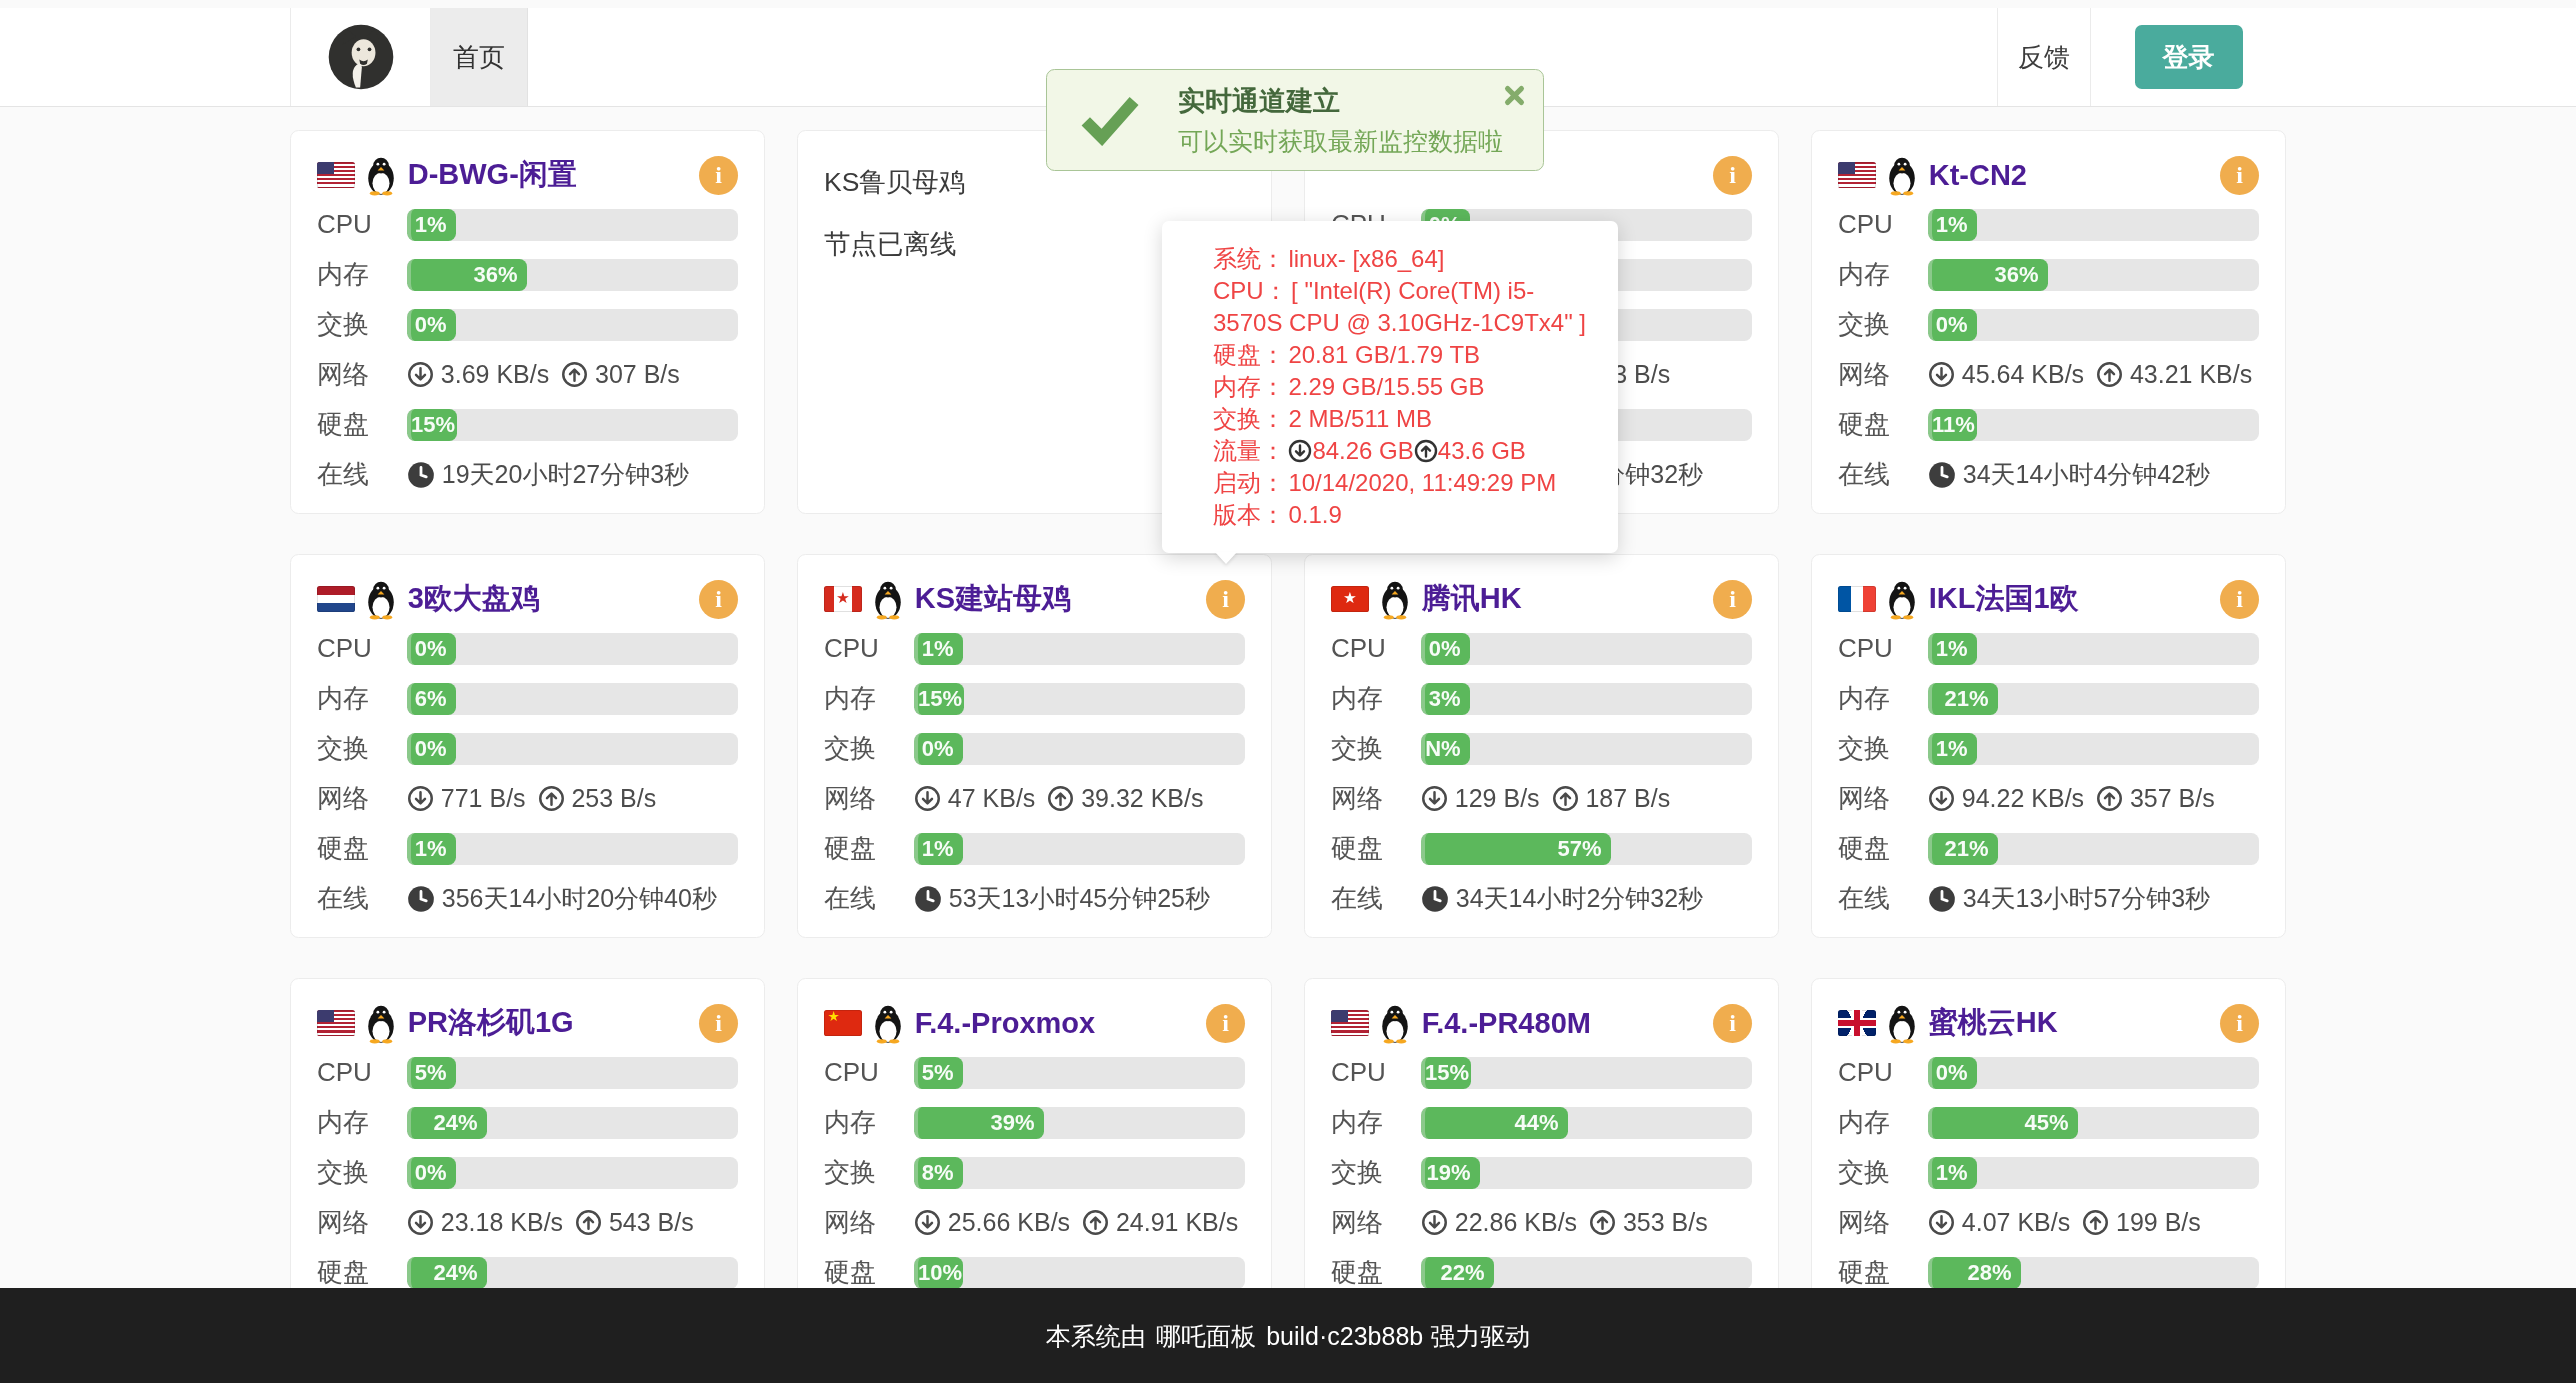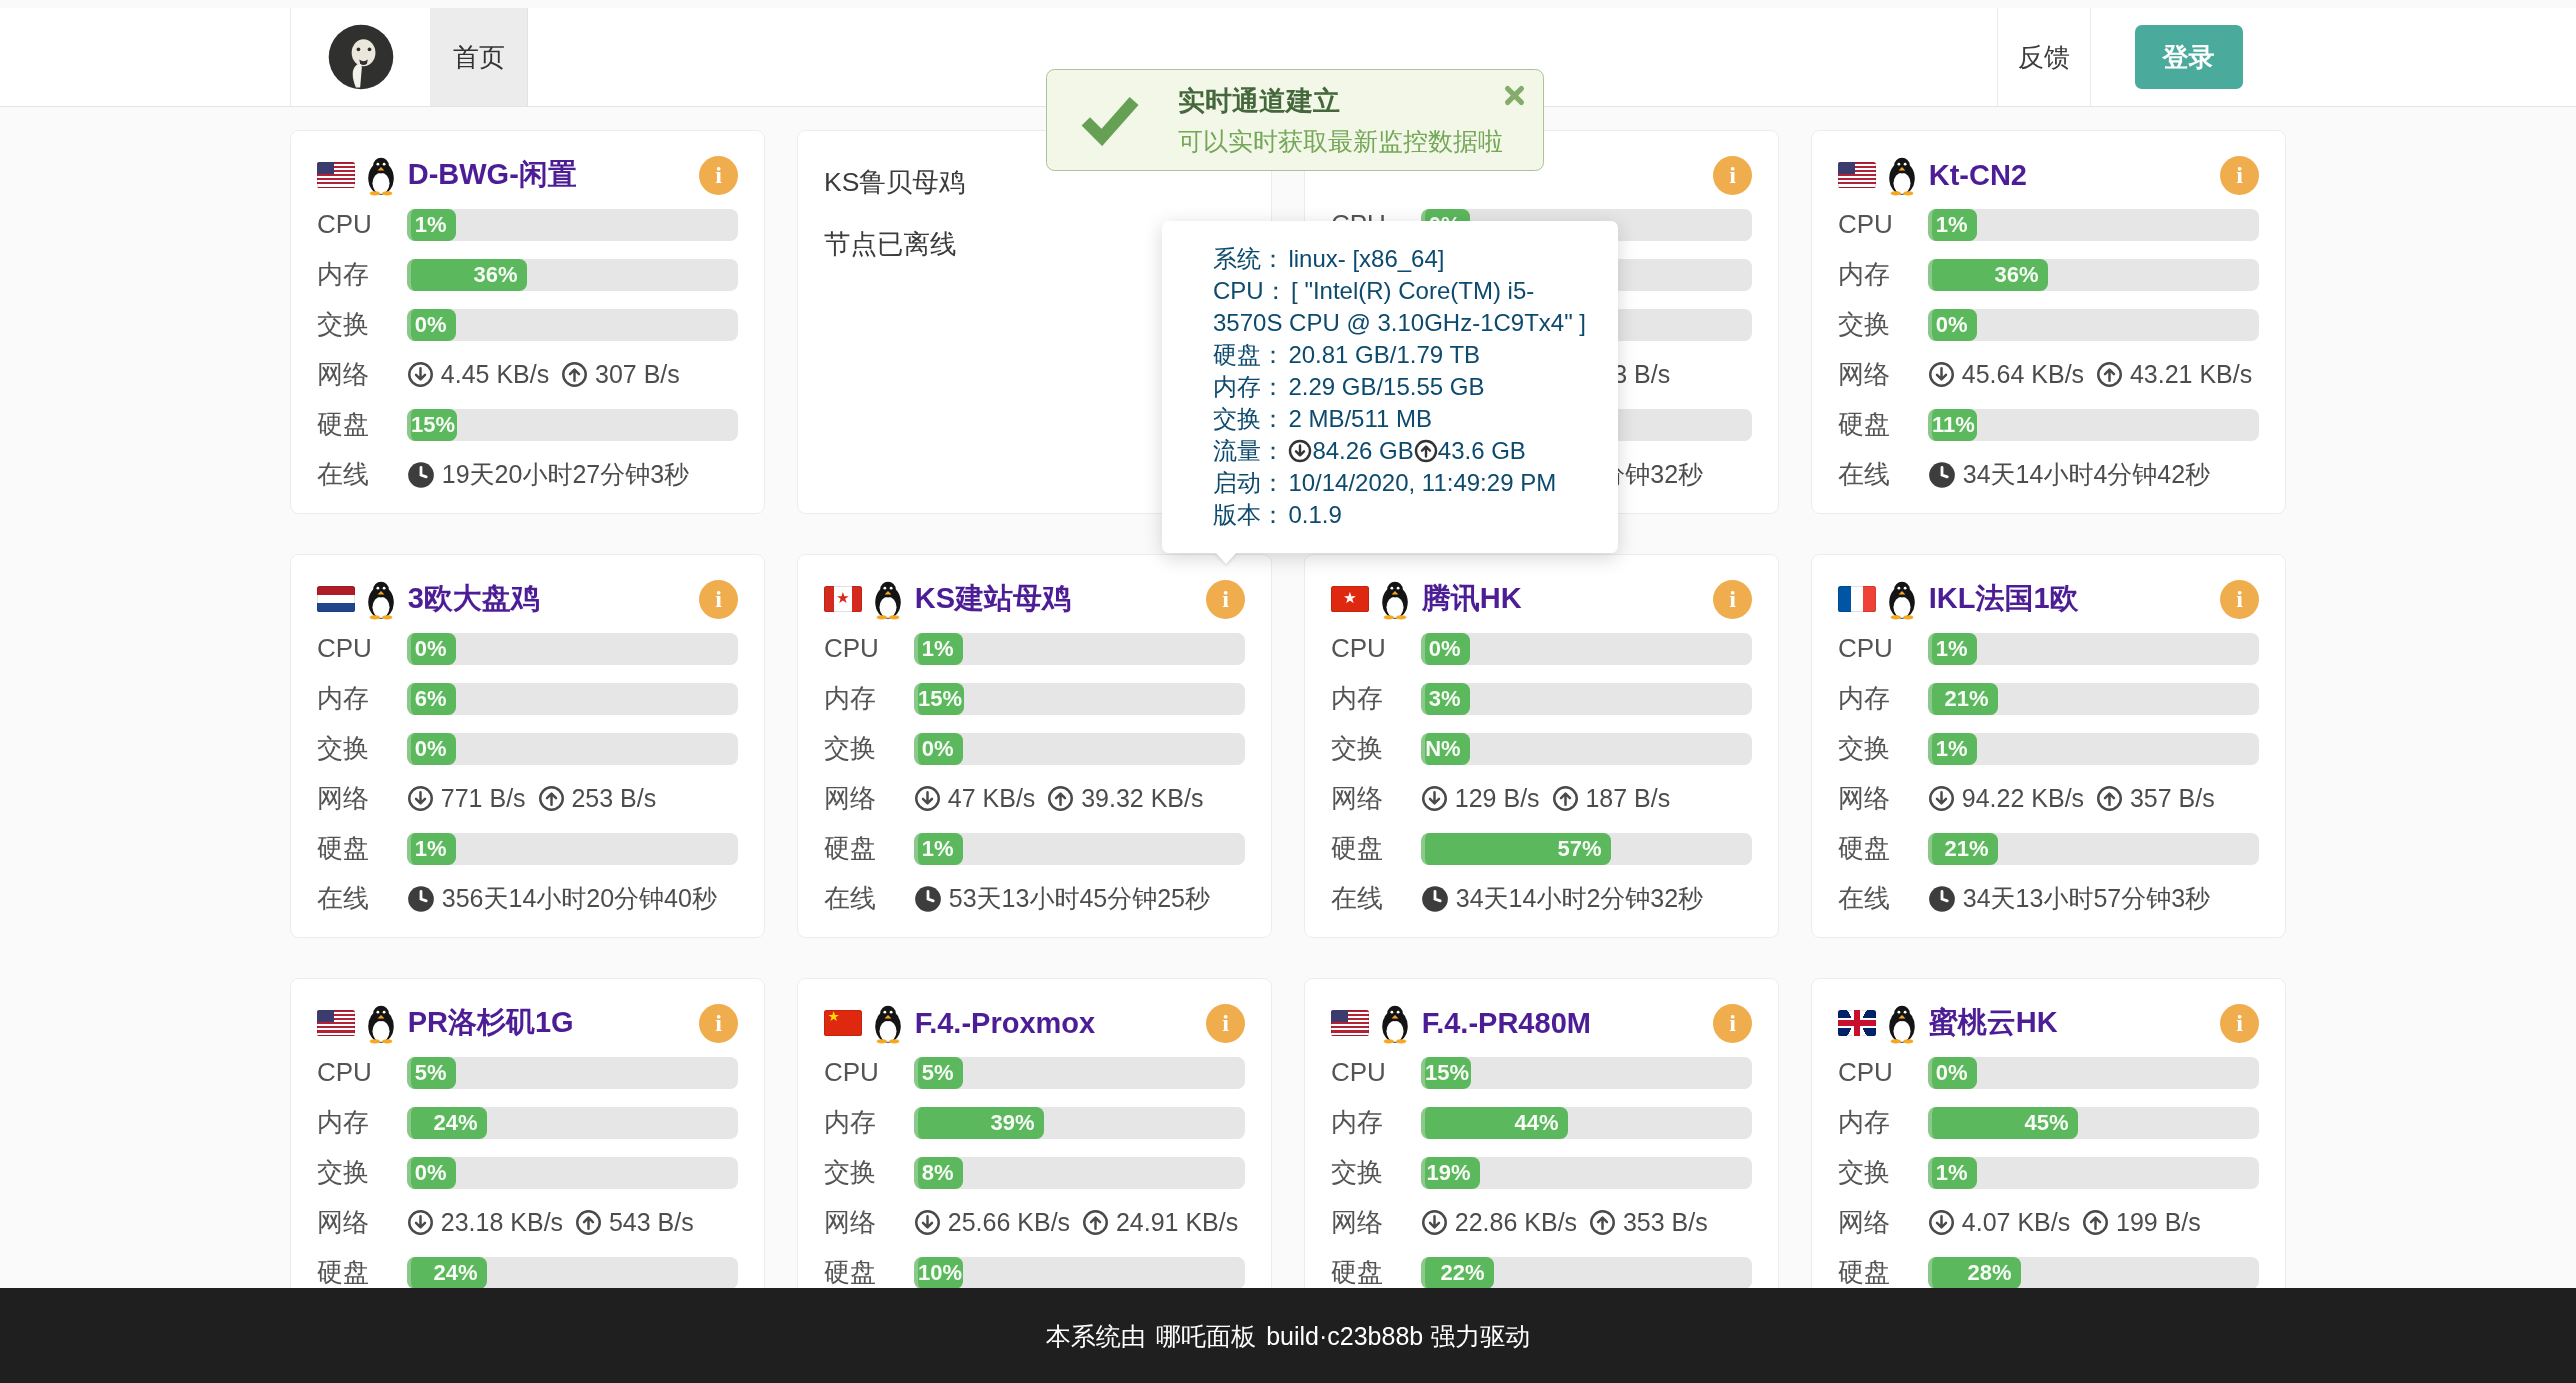--- a/index.html
+++ b/index.html
@@ -65,21 +65,21 @@
   .toast{position:absolute;left:1046px;top:69px;width:498px;height:102px;background:#f2f7e7;border:1.7px solid #a9c597;
     border-radius:8.5px;display:flex;align-items:center;z-index:80;box-sizing:border-box}
   .toast-check{margin-left:32px;display:flex}
   .toast-text{margin-left:38px}
   .toast-title{font-size:27px;font-weight:700;color:#44683c;margin-bottom:6px}
   .toast-msg{font-size:25px;color:#74a757}
   .toast-close{position:absolute;right:17px;top:13.7px;display:flex;cursor:pointer}
   
   .tooltip{position:absolute;left:1162px;top:221px;width:456px;box-sizing:border-box;
     padding:22px 31px 22px 51px;background:#fff;border-radius:6.8px;box-shadow:0 4.3px 19px rgba(0,0,0,.16);
-    z-index:75;font-size:24px;color:#0c4a6e;line-height:32px}
+    z-index:75;font-size:24px;color:#ef4444;line-height:32px}
   .tt-row{word-break:break-word}
   .tt-label{margin-right:3.4px}
   .tt-icn{display:inline-flex;vertical-align:-4.3px}
   .tooltip-arrow{position:absolute;left:53px;bottom:-11px;width:0;height:0;
     border-left:11px solid transparent;border-right:11px solid transparent;border-top:12px solid #fff;
     filter:drop-shadow(0 2.6px 1.7px rgba(0,0,0,.10))}
   
   .footer{position:absolute;left:0;right:0;bottom:0;height:96px;background:#1f1f1f;color:#fff;z-index:90;
     display:flex;align-items:center;justify-content:center;font-size:25px}
   .footer span{margin:0 5.1px}
@@ -156,21 +156,21 @@
       </div>
       <div class="row">
         <span class="row-label">网络</span>
         <div class="net-wrap">
           <span class="icn">
             <svg width="27" height="27" viewBox="0 0 24 24">
               <circle cx="12" cy="12" r="10" fill="none" stroke="#4a4a4a" stroke-width="2.2"></circle>
               <path d="M12 6.5 V16 M8 12.3 L12 16.3 L16 12.3" fill="none" stroke="#4a4a4a" stroke-width="2.2" stroke-linecap="round" stroke-linejoin="round"></path>
             </svg>
           </span>
-          <span>4.45 KB/s</span>
+          <span>3.69 KB/s</span>
           <span class="icn up">
             <svg width="27" height="27" viewBox="0 0 24 24">
               <circle cx="12" cy="12" r="10" fill="none" stroke="#4a4a4a" stroke-width="2.2"></circle>
               <path d="M12 17.5 V8 M8 11.7 L12 7.7 L16 11.7" fill="none" stroke="#4a4a4a" stroke-width="2.2" stroke-linecap="round" stroke-linejoin="round"></path>
             </svg>
           </span>
           <span>307 B/s</span>
         </div>
       </div>
       <div class="row">

